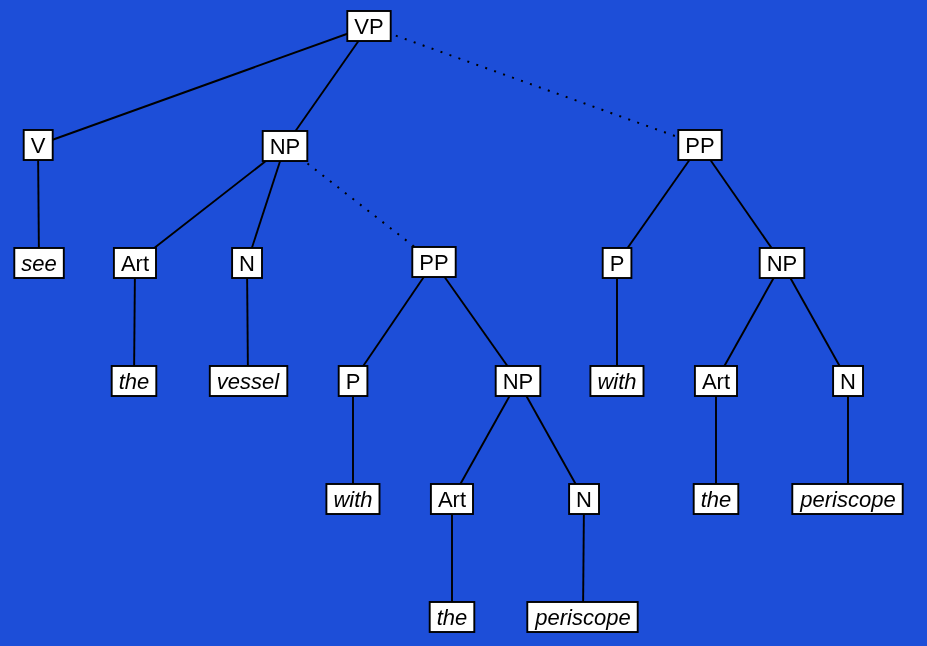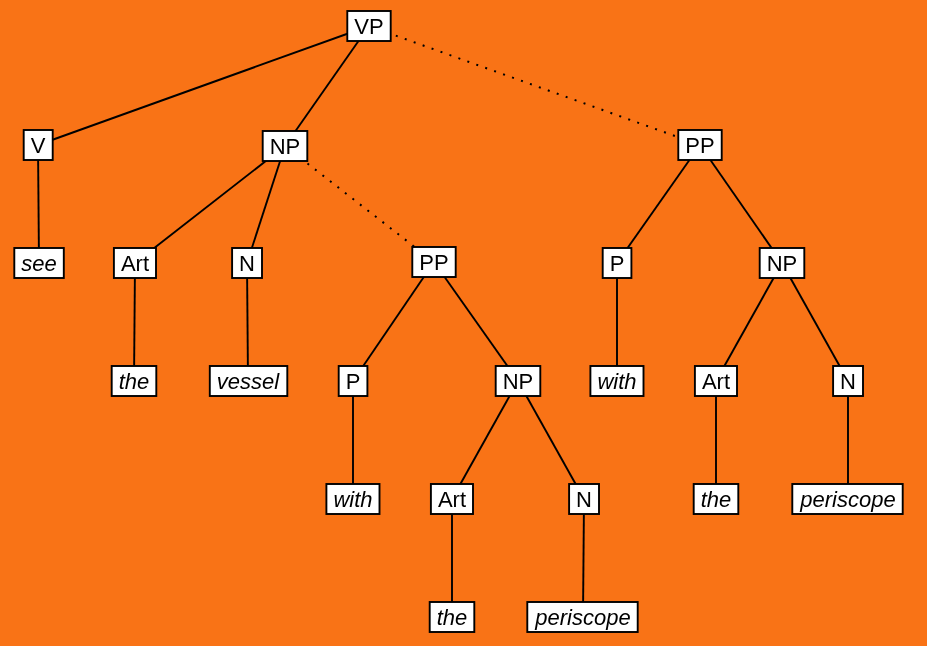--- a/index.html
+++ b/index.html
@@ -3,21 +3,21 @@
 <meta charset="utf-8">
 <style>
   html, body {
     margin: 0;
     padding: 0;
     background: #ffffff;
   }
   .canvas-wrap {
     width: 927px;
     height: 646px;
-    background: #f97316;
+    background: #1d4ed8;
     overflow: hidden;
   }
   svg {
     display: block;
   }
   svg text {
     font-family: "Liberation Sans", "DejaVu Sans", sans-serif;
     fill: #000000;
     user-select: none;
   }

